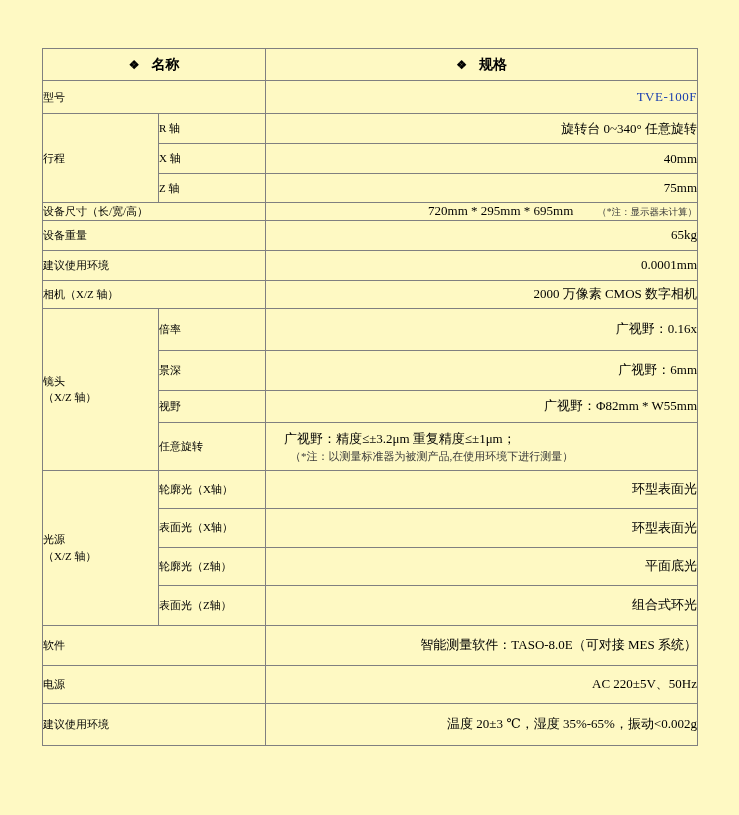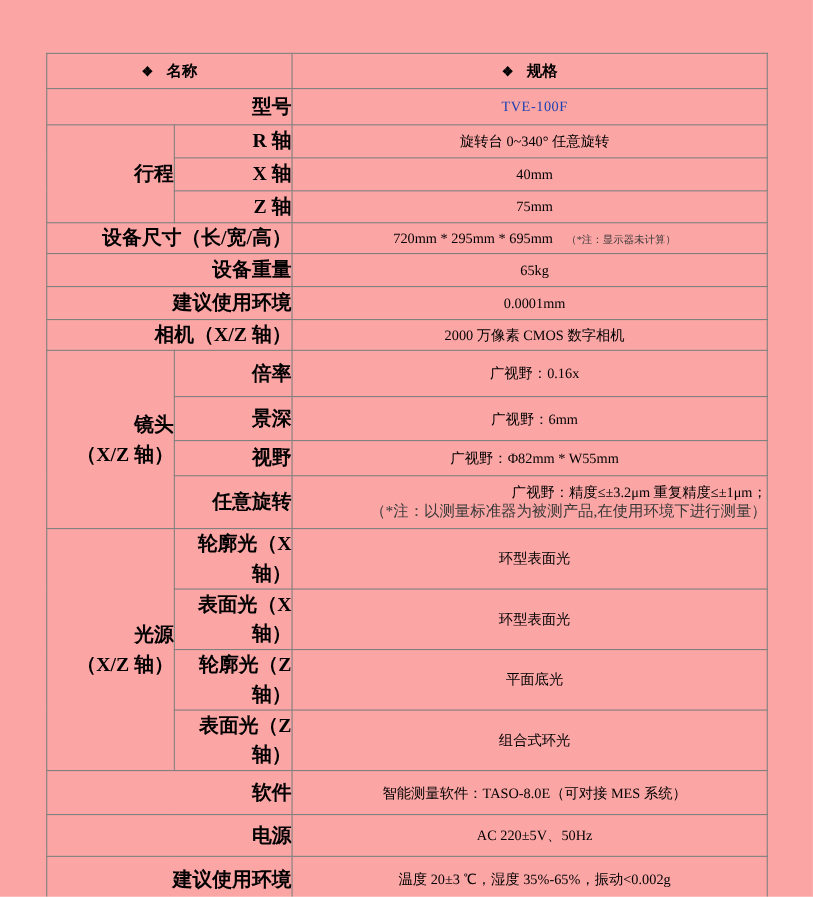--- a/index.html
+++ b/index.html
@@ -1,39 +1,39 @@
 <!DOCTYPE html>
 <html><head>
 <meta charset="utf-8">
 <style>
   html,body{margin:0;padding:0;}
   body{
     width:739px;height:815px;background:#ffffff;
     font-family:"Liberation Serif","DejaVu Serif",serif;
     color:#000;
   }
-  .page{width:739px;height:815px;position:relative;background:#fca5a5;overflow:hidden;}
+  .page{width:739px;height:815px;position:relative;background:#fef9c3;overflow:hidden;}
   table.spec-table{
     border-collapse:collapse;table-layout:fixed;
     width:655px;margin:48px 0 0 42px;
   }
   .spec-table td,.spec-table th{
     border:1px solid #808080;
     padding:0;vertical-align:middle;
     overflow:hidden;
   }
   th.hdr{font-size:14px;font-weight:bold;text-align:center;}
-  td.label{font-size:18px;font-weight:bold;text-align:right;line-height:1.5;}
-  td.spec{font-size:13px;text-align:center;padding-left:9px;font-family:Liberation Serif, serif;}
+  td.label{font-size:11px;font-weight:normal;text-align:left;line-height:1.5;}
+  td.spec{font-size:13px;text-align:right;padding-left:9px;}
   .diamond{display:inline-block;margin-right:12px;font-size:12px;}
   .model-value{color:#1a3fb0;letter-spacing:0.5px;}
   .note{font-size:9.5px;color:#3a3a3a;}
-  .dim-note{margin-left:12px;}
-  td.spec-accuracy{font-size:13px;text-align:right;padding-left:18px;line-height:1.5;}
-  .accuracy-note{display:block;font-size:14px;color:#3a3a3a;padding-left:6px;line-height:1.3;}
+  .dim-note{margin-left:24px;}
+  td.spec-accuracy{font-size:13px;text-align:left;padding-left:18px;line-height:1.5;}
+  .accuracy-note{display:block;font-size:11px;color:#3a3a3a;padding-left:6px;line-height:1.3;}
   .two-line span{display:block;}
 </style>
 </head>
 <body>
 
 <div class="page">
   <table class="spec-table">
     <colgroup>
       <col style="width:116px">
         <col style="width:107px">

